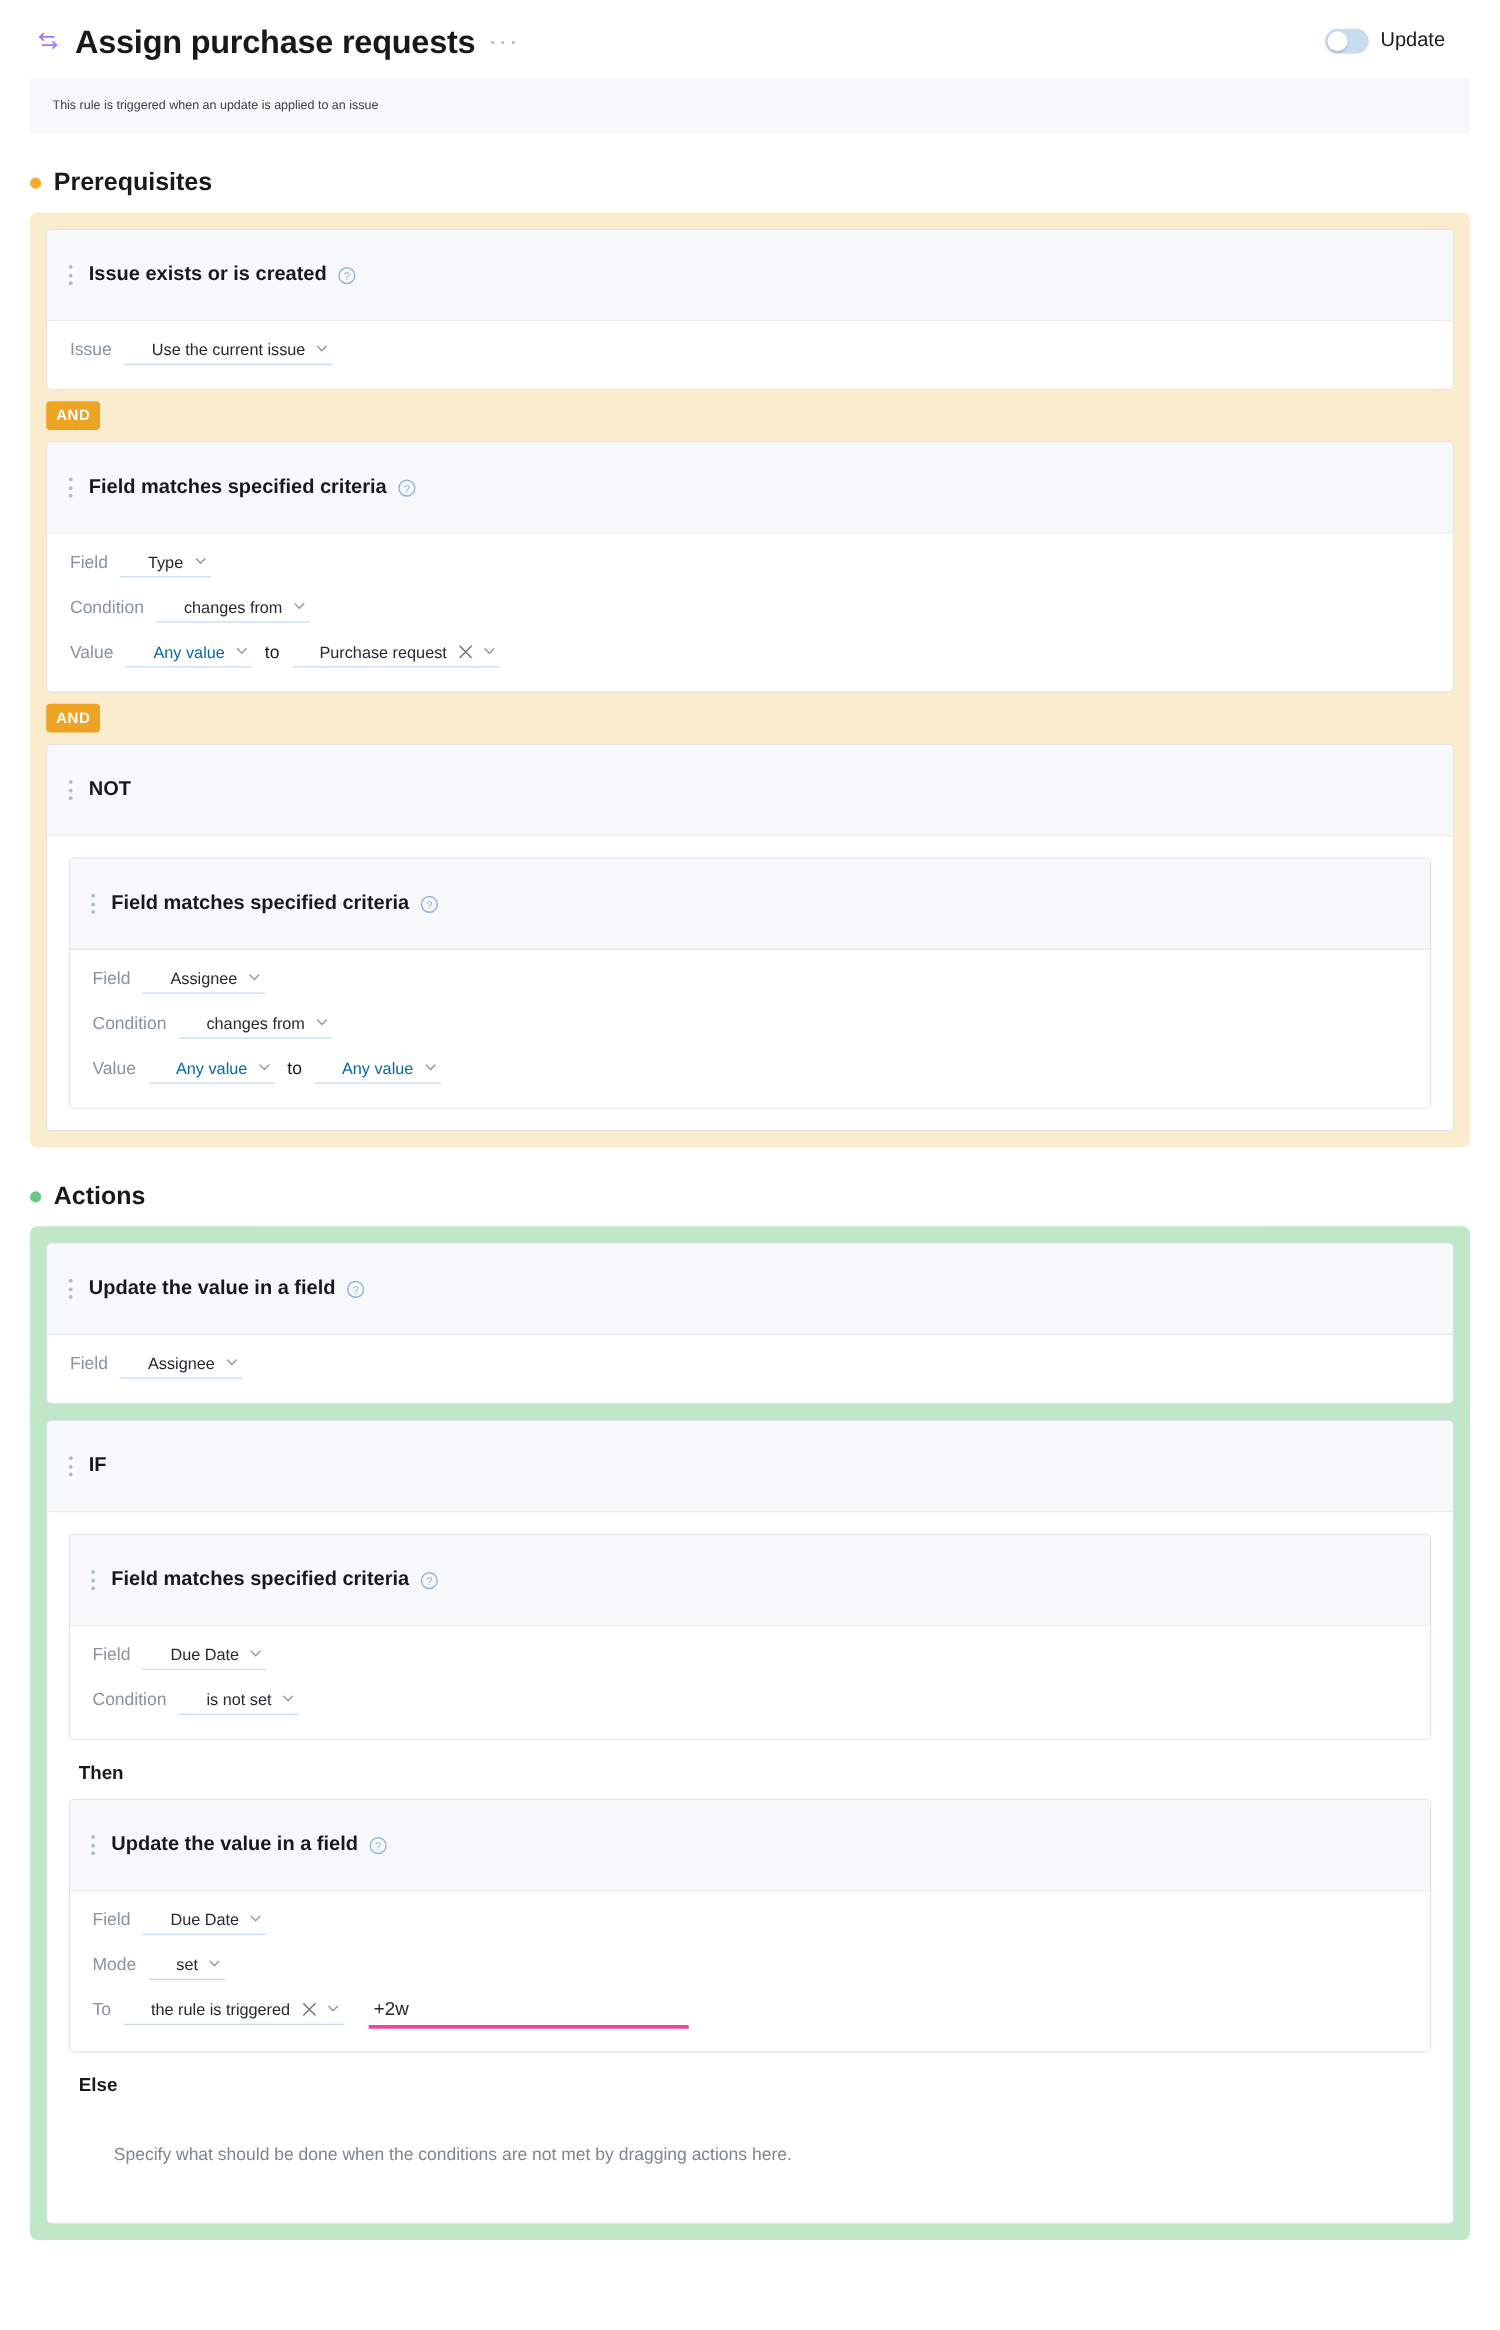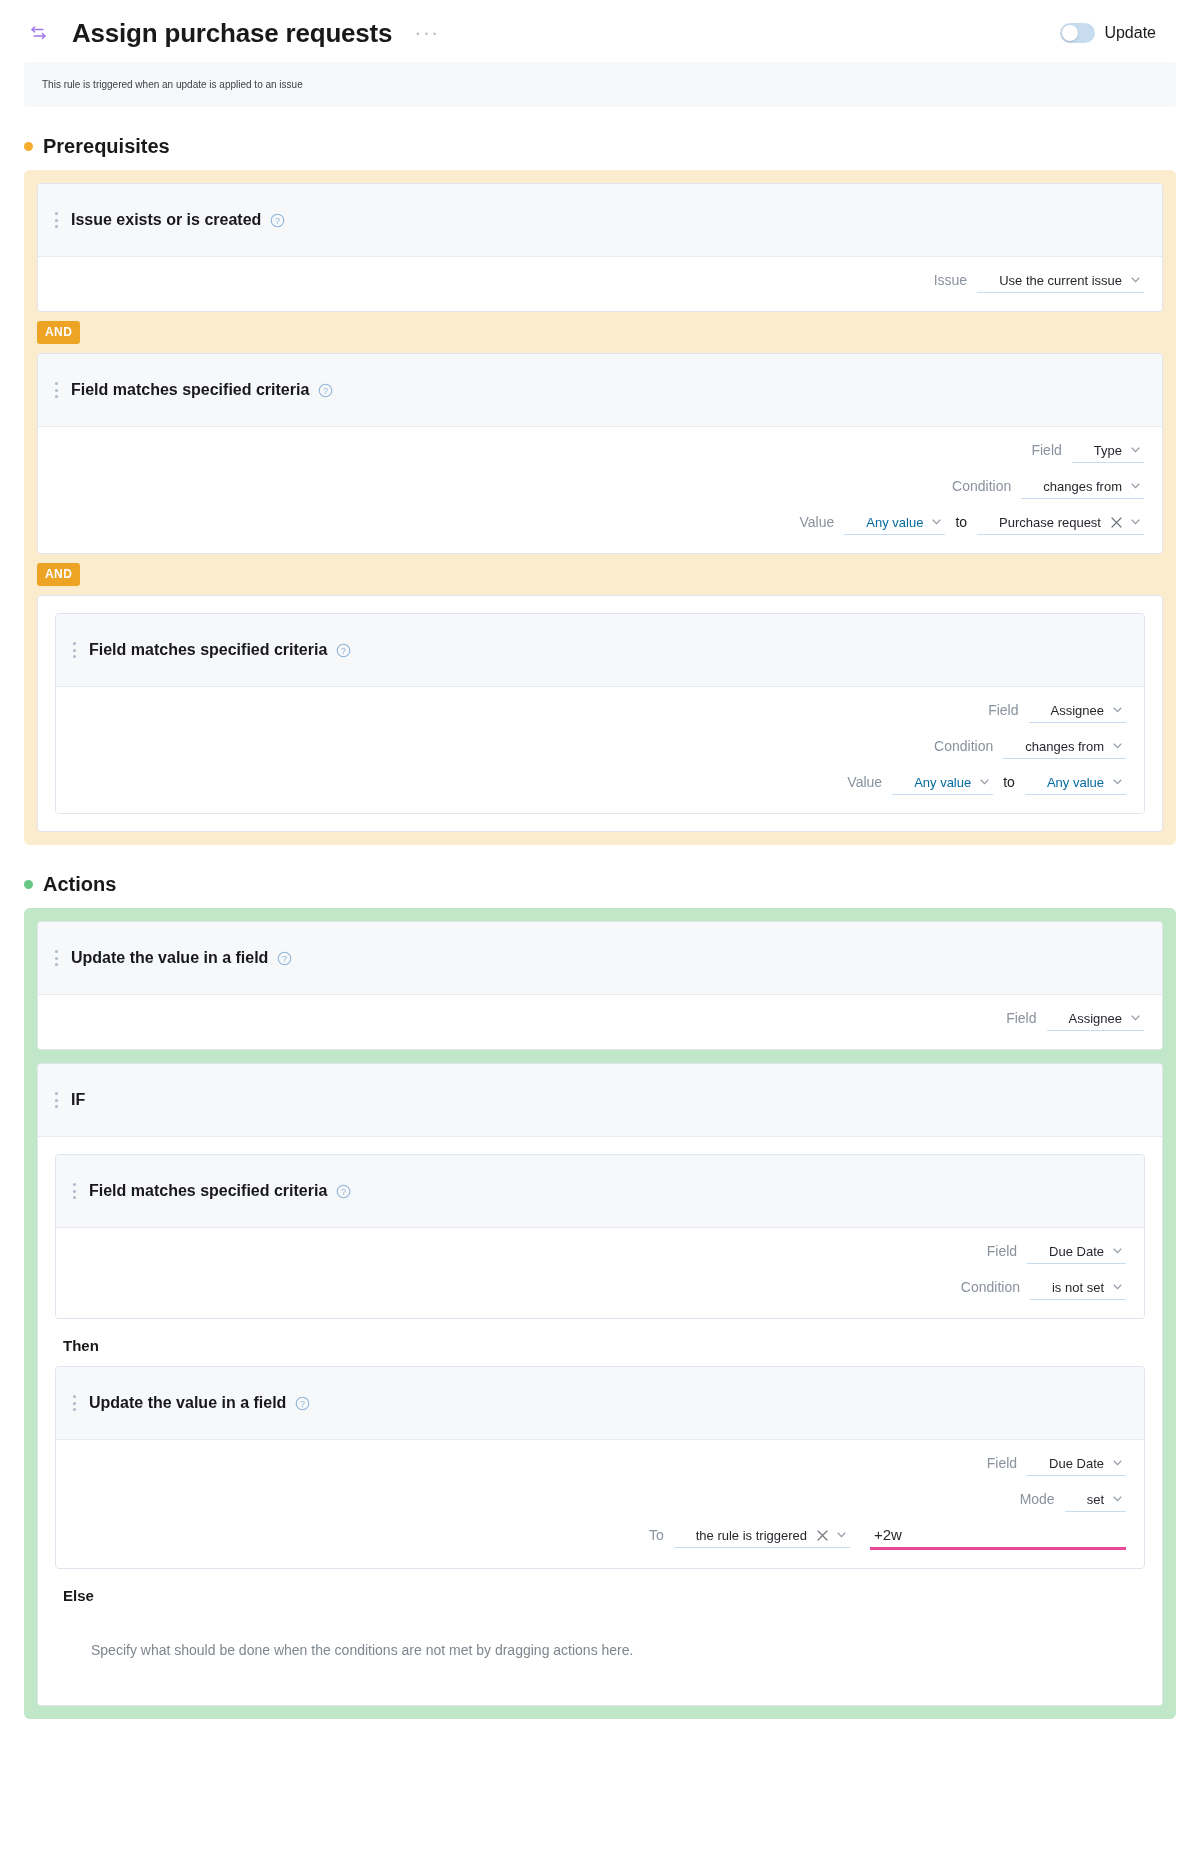--- a/index.html
+++ b/index.html
@@ -10,21 +10,20 @@
     color: #19191c;
     -webkit-font-smoothing: antialiased;
   }
   body { padding: 0 0 40px 0; }
 
   
   .header {
     display: flex;
     align-items: center;
     padding: 18px 26px 10px 26px;
-    gap: 12px;
   }
   .rule-icon { width: 26px; height: 26px; flex: 0 0 26px; margin-right: 8px; }
   .page-title {
     font-size: 26px;
     font-weight: bold;
     letter-spacing: -0.2px;
     color: #19191c;
     line-height: 30px;
   }
   .title-more {
@@ -113,21 +112,20 @@
     letter-spacing: .4px;
     padding: 4px 8px 5px 8px;
     border-radius: 3px;
   }
 
   
   .row {
     display: flex; align-items: baseline;
     margin-bottom: 14px;
     min-height: 22px;
-    justify-content: flex-end;
   }
   .row:last-child { margin-bottom: 0; }
   .row-label {
     font-size: 14px;
     color: #8a929e;
     margin-right: 10px;
     white-space: nowrap;
   }
   .joiner {
     font-size: 14px;
@@ -291,20 +289,28 @@
         </span>
       </div>
     </div>
   </div>
 
   <div class="badge-row">
     <span class="badge">AND</span>
   </div>
 
   <div class="card">
+    <div class="card-head">
+      <span class="drag-handle">
+          <i></i>
+          <i></i>
+          <i></i>
+        </span>
+      <span class="card-title">NOT</span>
+    </div>
     <div class="nested-body">
       <div class="card">
         <div class="card-head">
           <span class="drag-handle">
               <i></i>
               <i></i>
               <i></i>
             </span>
           <span class="card-title">Field matches specified criteria</span>
           <span class="help-icon">

